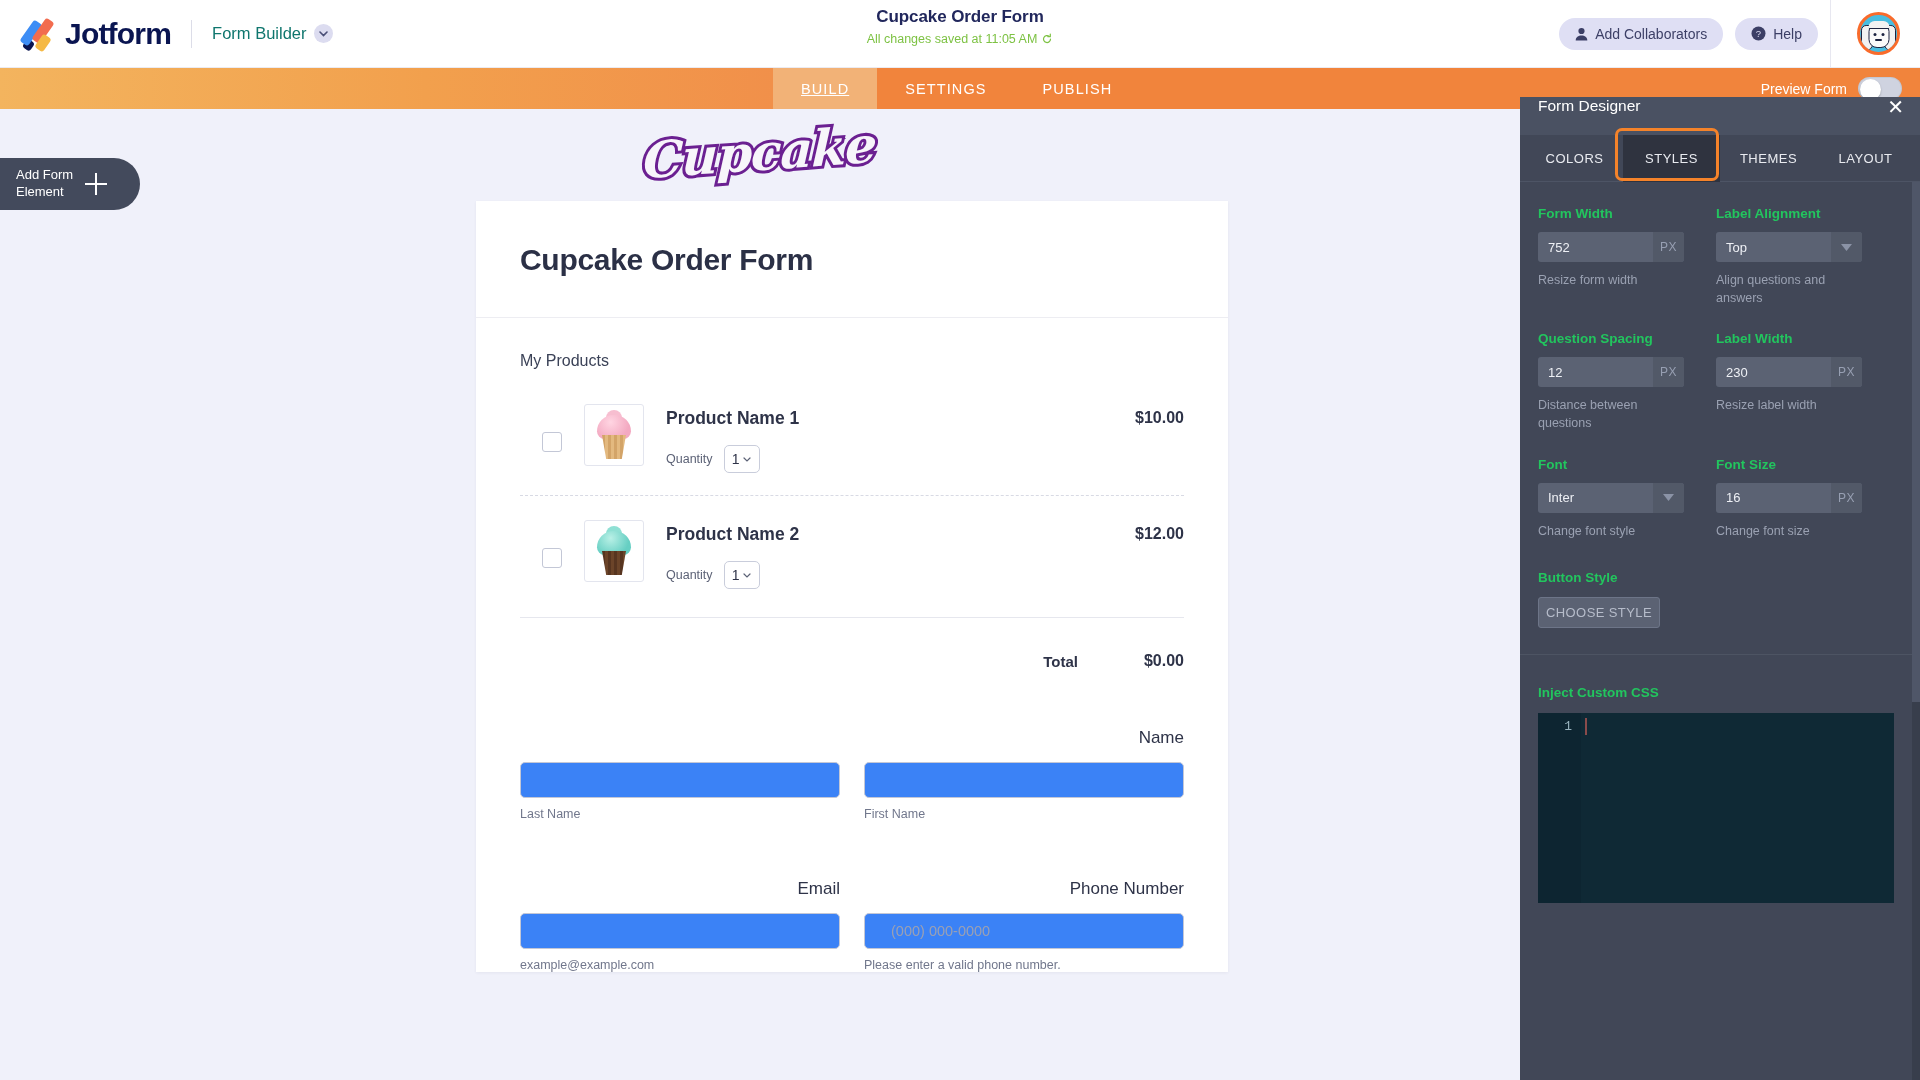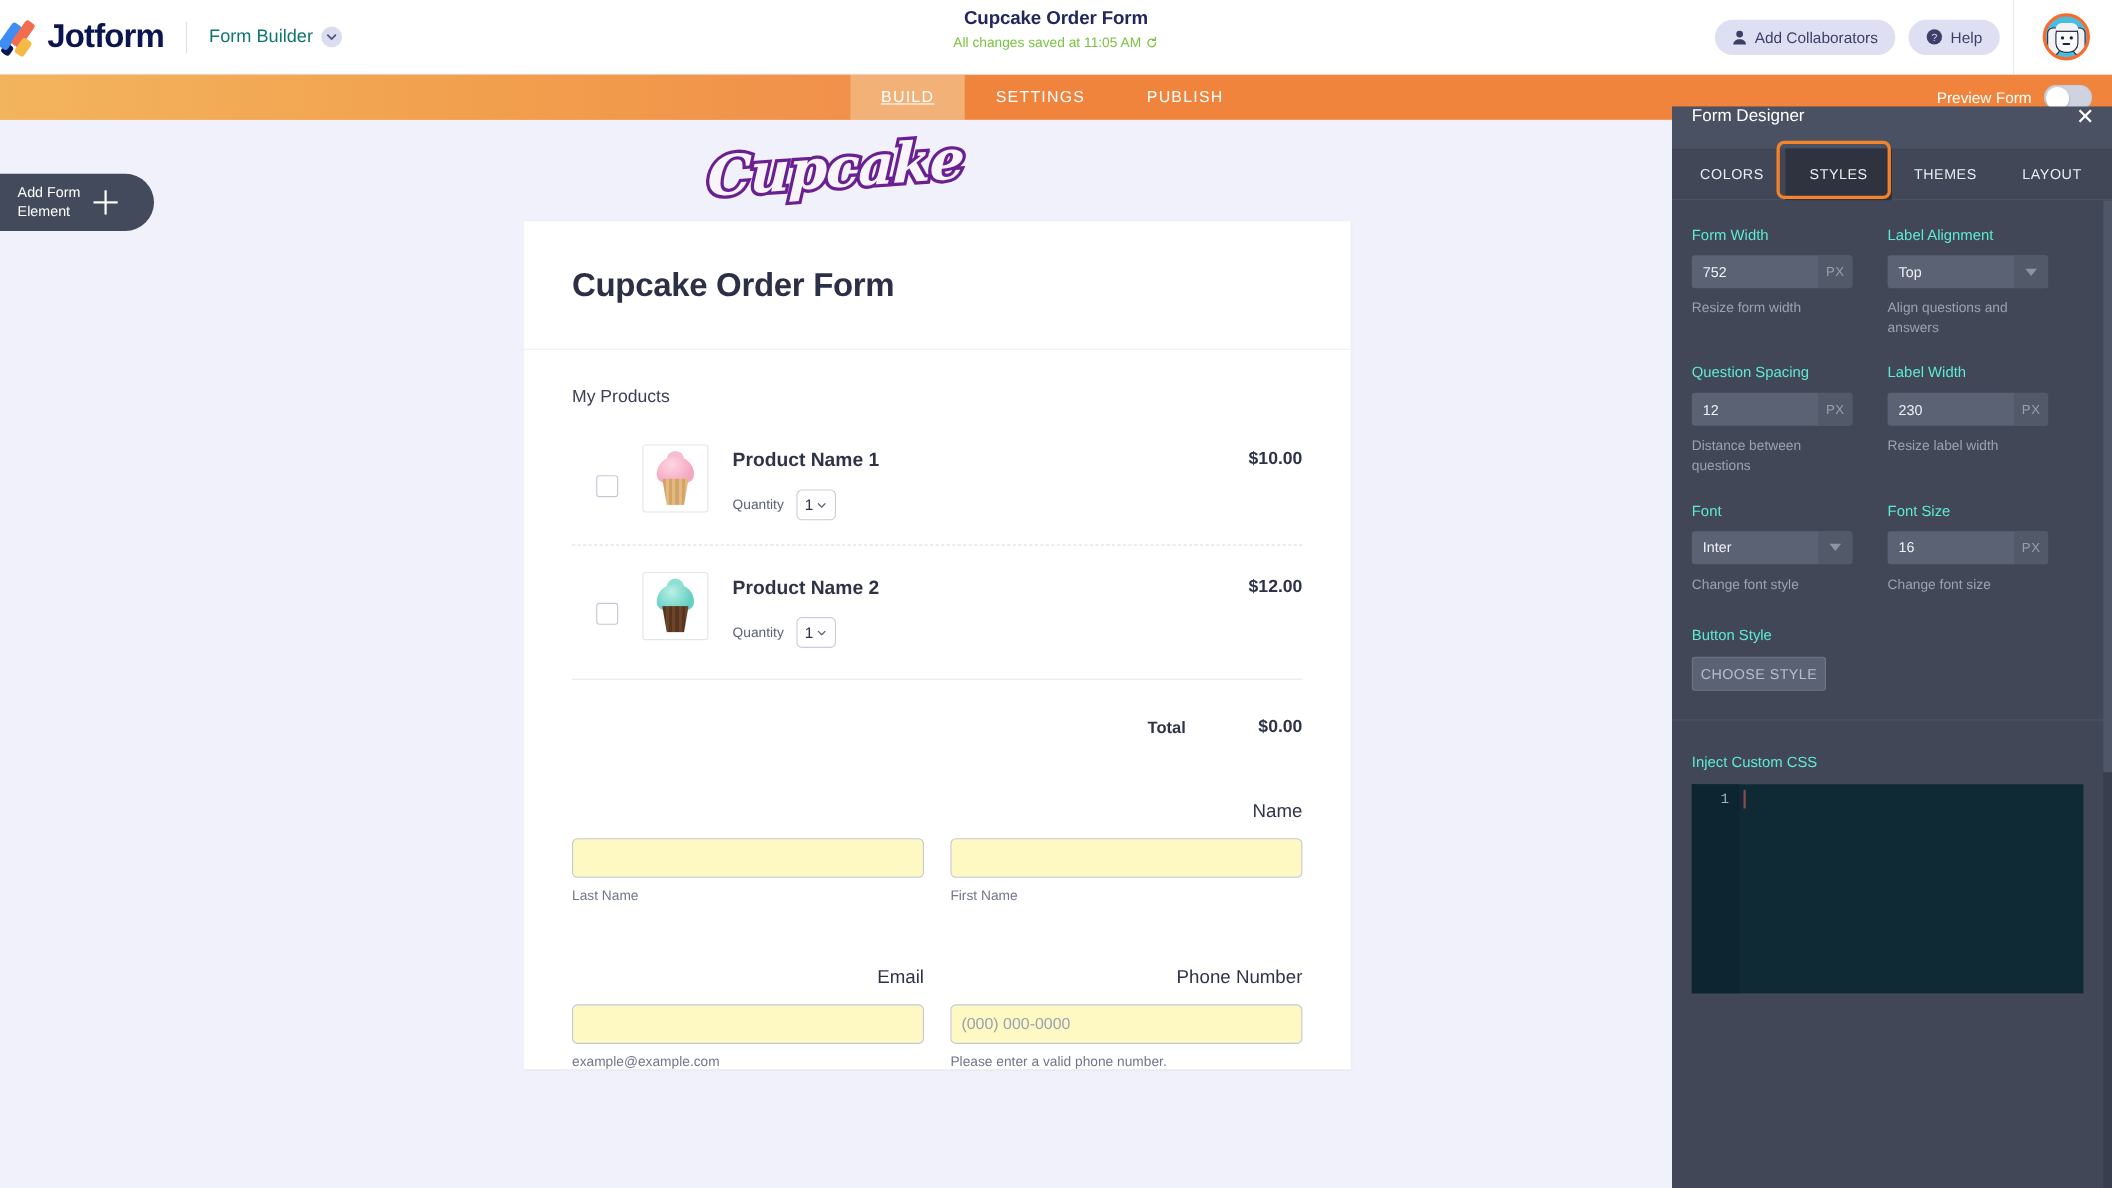--- a/index.html
+++ b/index.html
@@ -11,21 +11,21 @@
   }
 
   
   .topbar {
     position: absolute; top: 0; left: 0;
     width: 1920px; height: 68px;
     background: #fff;
     display: flex; align-items: center;
     border-bottom: 1px solid #ebebf2;
   }
-  .brand { display: flex; align-items: center; }
+  .brand { display: flex; align-items: center; padding-left: 22px; }
   .logo-mark { width: 34px; height: 34px; position: relative; margin-right: 9px; }
   .logo-mark i {
     position: absolute; display: block;
     border-radius: 3px;
   }
   .bar-blue { width: 10px; height: 26px; background: #3d8df5; transform: rotate(35deg); left: 4px; top: 3px; }
   .bar-orange { width: 10px; height: 26px; background: #f26c4f; transform: rotate(35deg); left: 16px; top: 1px; }
   .bar-yellow { width: 10px; height: 16px; background: #f5b945; transform: rotate(35deg); left: 16px; top: 18px; }
   .bar-navy { width: 9px; height: 10px; background: #0a1551; transform: rotate(35deg); left: 2px; top: 23px; }
   .brand-name {
@@ -223,22 +223,22 @@
   }
   .total-label { font-size: 15px; font-weight: bold; color: #2e3348; }
   .total-value { font-size: 16px; font-weight: bold; color: #2e3348; width: 56px; text-align: right; }
 
   .field-group { margin-top: 58px; }
   .field-label { font-size: 17px; color: #2e3348; margin-bottom: 14px; text-align: right; }
   .field-cols { display: flex; gap: 24px; }
   .field-col { flex: 1; }
   .text-input {
     width: 100%; height: 36px;
-    border: 1px solid #c3c7d6; border-radius: 5px; background: #fef9c3;
-    padding: 0 9px; font-size: 14.5px; color: #2e3348;
+    border: 1px solid #c3c7d6; border-radius: 5px; background: #3b82f6;
+    padding: 0 26px; font-size: 14.5px; color: #2e3348;
     font-family: "Liberation Sans", sans-serif;
   }
   .text-input::placeholder { color: #9aa0b4; }
   .sub-label { font-size: 12.5px; color: #71778c; margin-top: 9px; }
 
   
   .designer {
     position: absolute; top: 97px; right: 0;
     width: 400px; height: 983px;
     background: #414757;
@@ -265,21 +265,21 @@
   .tab-highlight {
     position: absolute; left: 95px; top: 31px;
     width: 104px; height: 53px;
     border: 3px solid #f5832a; border-radius: 7px;
     pointer-events: none;
   }
   .panel-scroll { position: relative; height: 898px; overflow: hidden; }
   .prow { display: flex; padding: 0 18px; margin-top: 24px; }
   .pcol { width: 146px; }
   .pcol + .pcol { margin-left: 32px; }
-  .p-label { color: #5eead4; font-size: 13.5px; font-weight: normal; margin-bottom: 11px; }
+  .p-label { color: #22c55e; font-size: 13.5px; font-weight: bold; margin-bottom: 11px; }
   .p-input {
     display: flex; height: 30px; border-radius: 3px; overflow: hidden;
     background: #5b6273;
   }
   .p-input .val {
     flex: 1; display: flex; align-items: center; padding-left: 10px;
     color: #eef0f5; font-size: 13px;
   }
   .p-input .unit {
     width: 31px; display: flex; align-items: center; justify-content: center;

